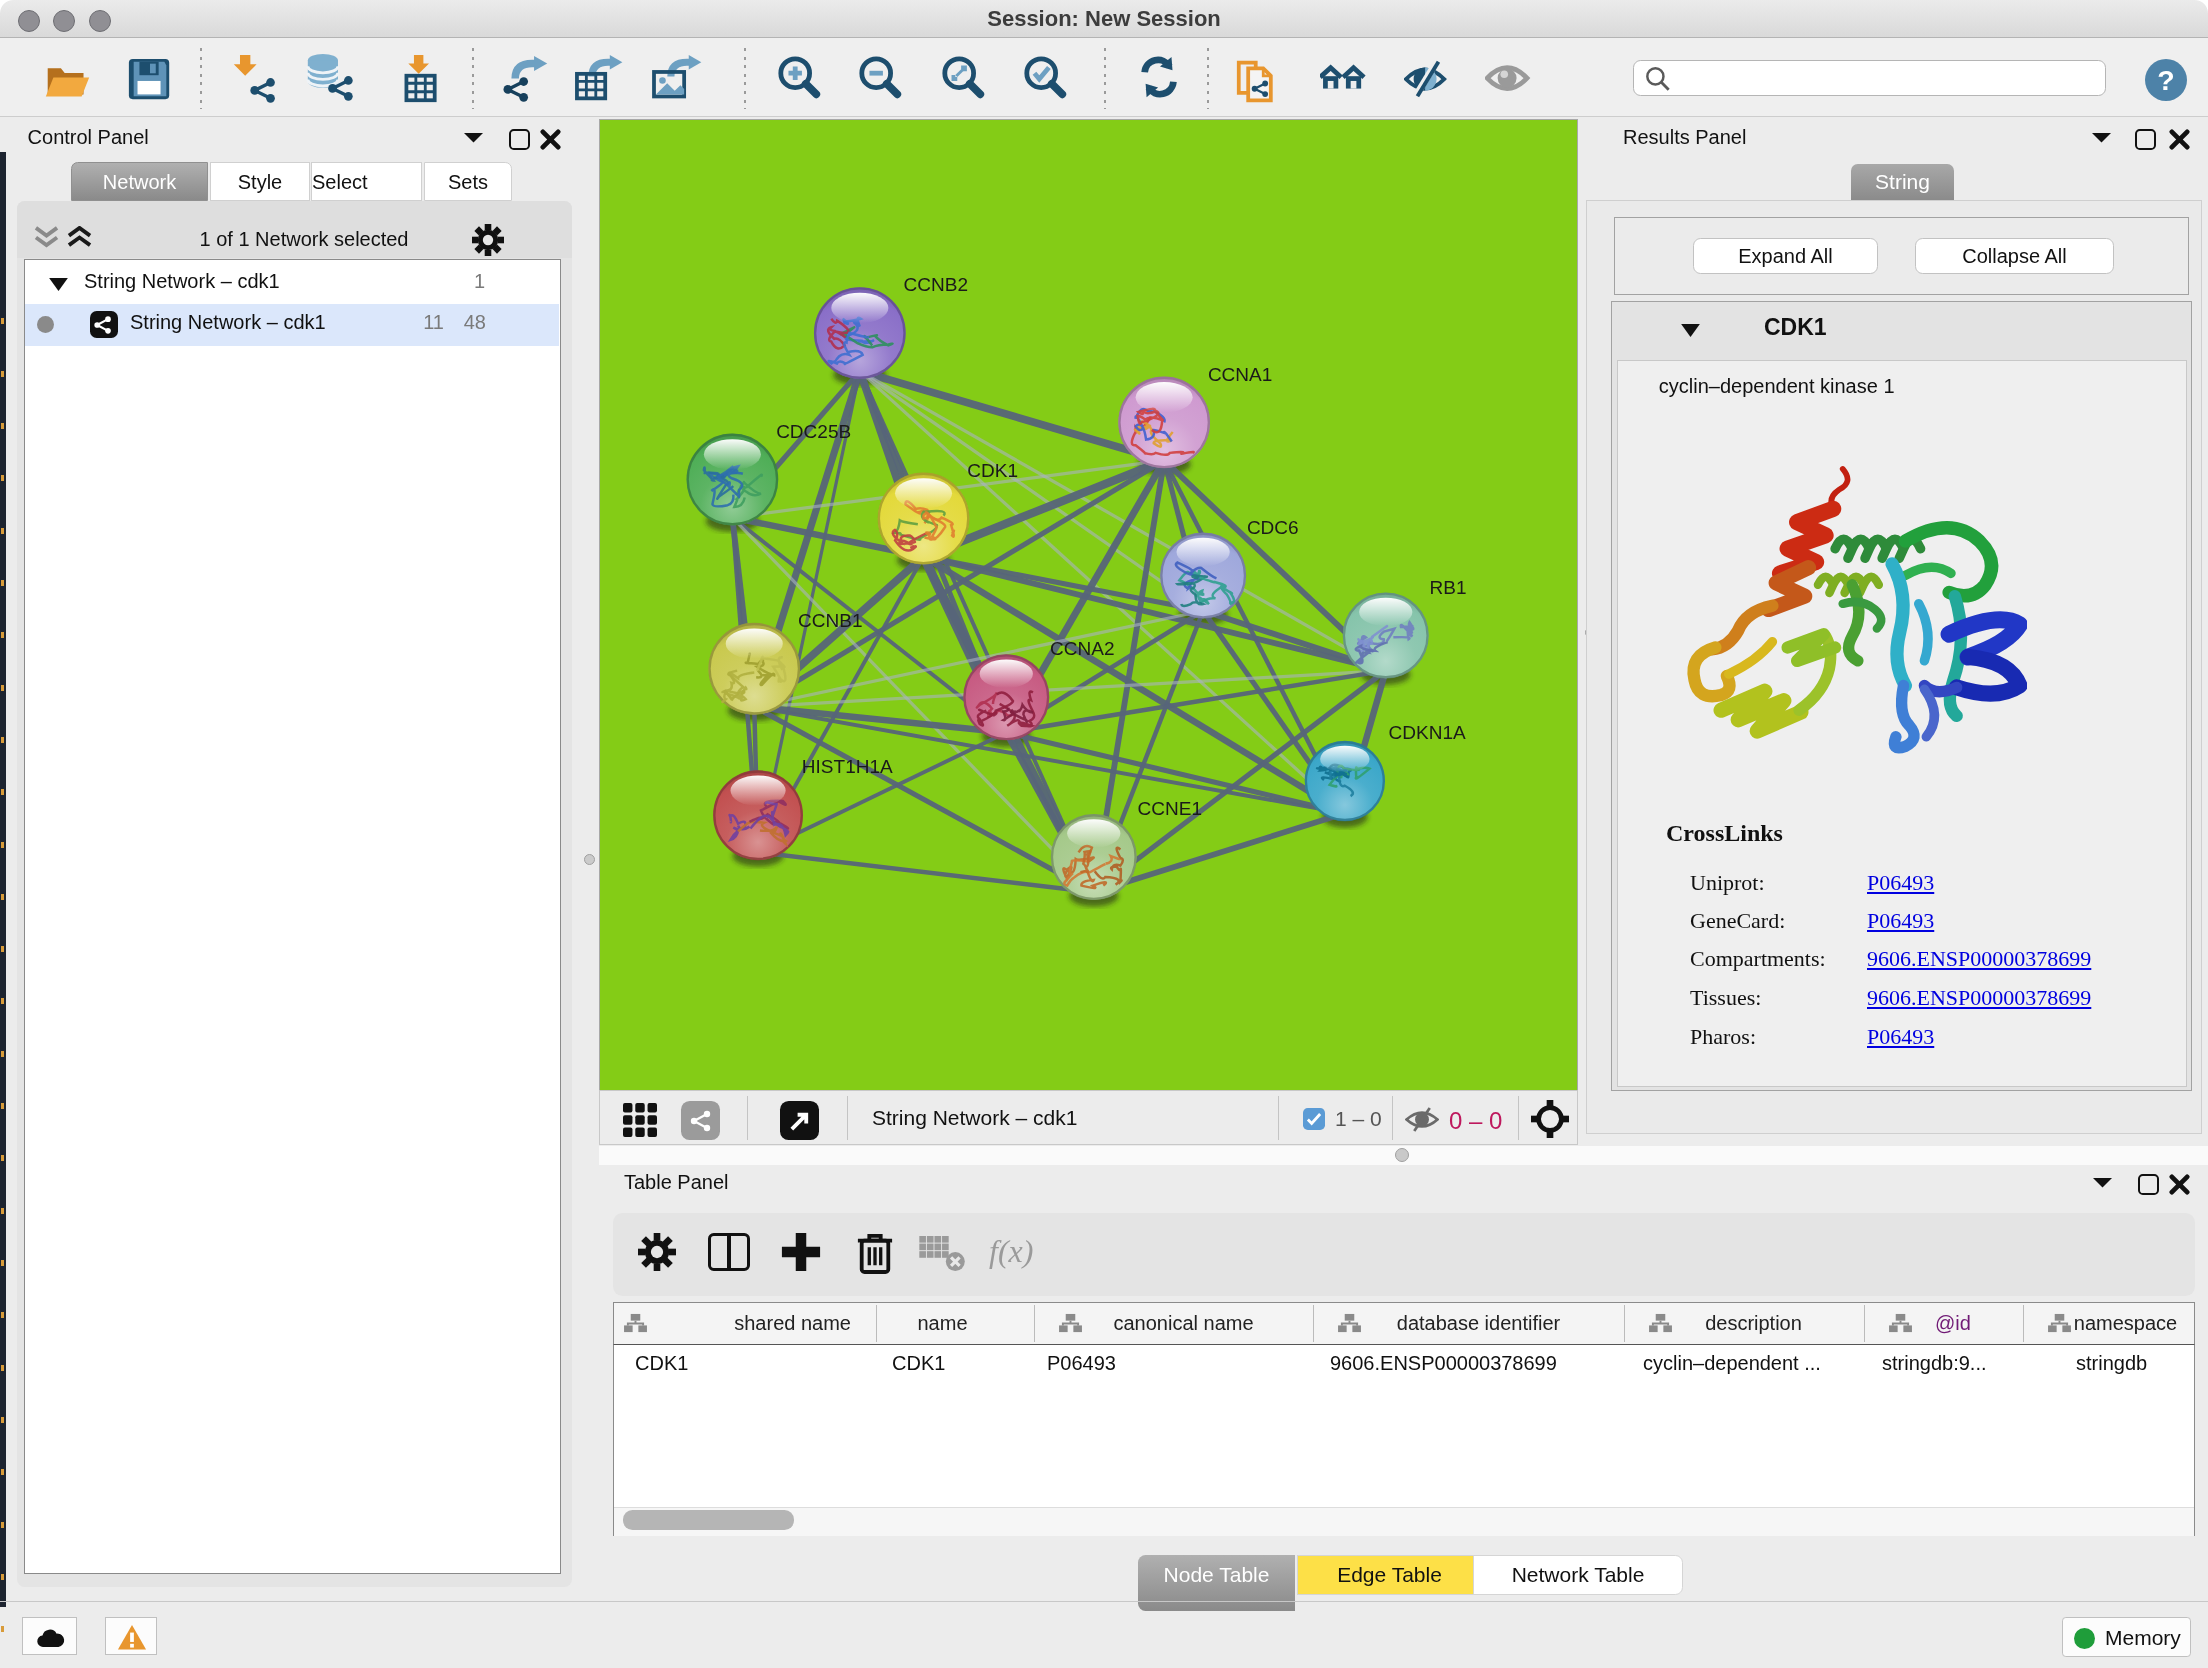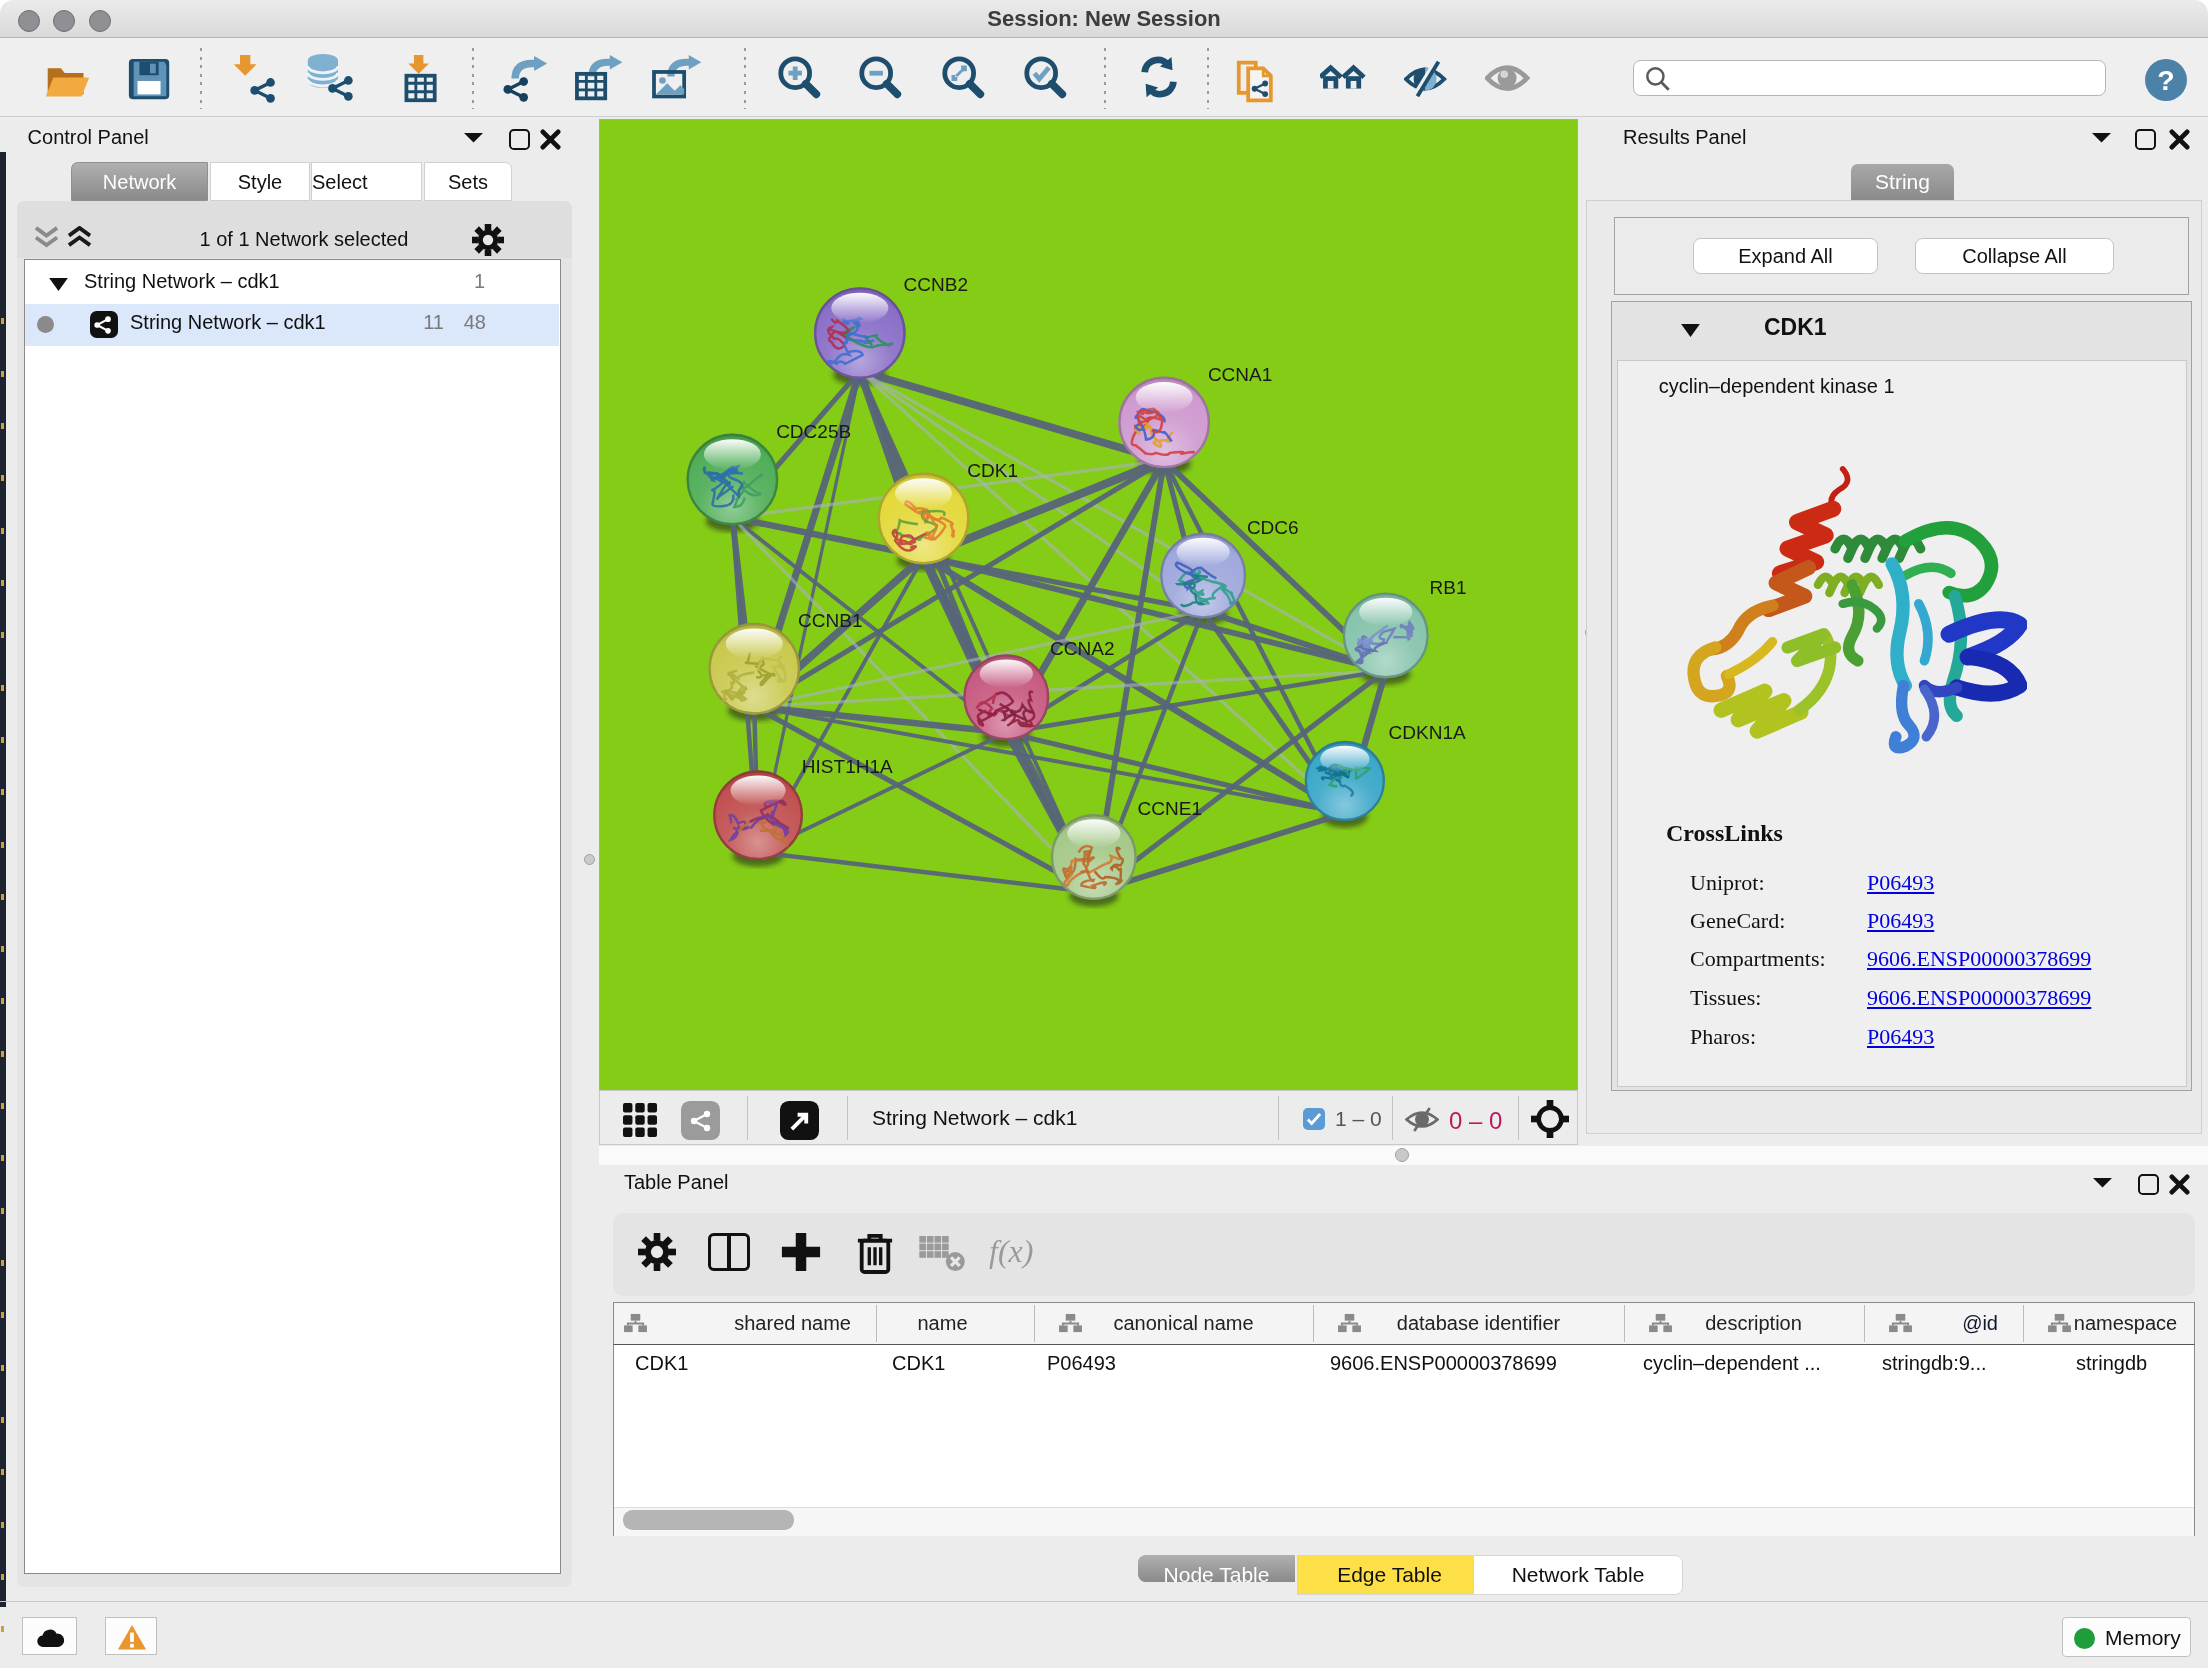--- a/index.html
+++ b/index.html
@@ -679,39 +679,39 @@
     <path d="M12 8 L12 11 M4 13 L4 11 L20 11 L20 13" stroke="#8a8a8a" stroke-width="2" fill="none"></path>
   </svg>
 <div class="abs" style="left:1668px;top:1312px;width:171px;text-align:center;font-size:20px;color:#222;white-space:nowrap;overflow:hidden">description</div>
 <div class="abs" style="left:1864px;top:1305px;width:1px;height:37px;background:#bbb"></div>
 <svg style="position:absolute;left:1889px;top:1313px" width="23" height="21" viewBox="0 0 24 22">
     <rect x="7" y="1" width="10" height="7" fill="#8a8a8a"></rect>
     <rect x="0" y="13" width="9" height="7" fill="#8a8a8a"></rect>
     <rect x="15" y="13" width="9" height="7" fill="#8a8a8a"></rect>
     <path d="M12 8 L12 11 M4 13 L4 11 L20 11 L20 13" stroke="#8a8a8a" stroke-width="2" fill="none"></path>
   </svg>
-<div class="abs" style="left:1908px;top:1312px;width:90px;text-align:right;font-size:20px;color:#0f172a;white-space:nowrap;overflow:hidden">@id</div>
+<div class="abs" style="left:1908px;top:1312px;width:90px;text-align:center;font-size:20px;color:#701a75;white-space:nowrap;overflow:hidden">@id</div>
 <div class="abs" style="left:2023px;top:1305px;width:1px;height:37px;background:#bbb"></div>
 <svg style="position:absolute;left:2048px;top:1313px" width="23" height="21" viewBox="0 0 24 22">
     <rect x="7" y="1" width="10" height="7" fill="#8a8a8a"></rect>
     <rect x="0" y="13" width="9" height="7" fill="#8a8a8a"></rect>
     <rect x="15" y="13" width="9" height="7" fill="#8a8a8a"></rect>
     <path d="M12 8 L12 11 M4 13 L4 11 L20 11 L20 13" stroke="#8a8a8a" stroke-width="2" fill="none"></path>
   </svg>
 <div class="abs" style="left:2067px;top:1312px;width:117px;text-align:center;font-size:20px;color:#222;white-space:nowrap;overflow:hidden">namespace</div>
 <div class="abs" style="left:635px;top:1352px;font-size:20px;color:#111;white-space:nowrap">CDK1</div>
 <div class="abs" style="left:892px;top:1352px;font-size:20px;color:#111;white-space:nowrap">CDK1</div>
 <div class="abs" style="left:1047px;top:1352px;font-size:20px;color:#111;white-space:nowrap">P06493</div>
 <div class="abs" style="left:1330px;top:1352px;font-size:20px;color:#111;white-space:nowrap">9606.ENSP00000378699</div>
 <div class="abs" style="left:1643px;top:1352px;font-size:20px;color:#111;white-space:nowrap">cyclin–dependent ...</div>
 <div class="abs" style="left:1882px;top:1352px;font-size:20px;color:#111;white-space:nowrap">stringdb:9...</div>
 <div class="abs" style="left:2076px;top:1352px;font-size:20px;color:#111;white-space:nowrap">stringdb</div>
 <div class="abs" style="left:614px;top:1507px;width:1580px;height:28.5px;background:#f6f6f6;border-top:1px solid #ddd"></div>
 <div class="abs" style="left:623px;top:1510px;width:171px;height:20px;background:#b5b5b5;border-radius:9.5px"></div>
-<div class="abs" style="left:1138px;top:1555px;width:157px;height:27px;background:linear-gradient(#b0b0b0,#8a8a8a);border-radius:7.6px 0 0 7.6px;color:#fff;font-size:21px;text-align:center;line-height:40px">Node Table</div>
+<div class="abs" style="left:1138px;top:1555px;width:157px;height:56px;background:linear-gradient(#b0b0b0,#8a8a8a);border-radius:7.6px 0 0 7.6px;color:#fff;font-size:21px;text-align:center;line-height:40px">Node Table</div>
 <div class="abs" style="left:1297px;top:1555px;width:185px;height:40px;background:#fde047;border:1px solid #d5d5d5;color:#111;font-size:21px;text-align:center;line-height:38px">Edge Table</div>
 <div class="abs" style="left:1473px;top:1555px;width:210px;height:40px;background:#fff;border:1px solid #d5d5d5;border-radius:0 7.6px 7.6px 0;color:#111;font-size:21px;text-align:center;line-height:38px">Network Table</div>
 <div class="abs" style="left:0;top:1601px;width:2208px;height:1px;background:#c8c8c8"></div>
 <div class="abs" style="left:22px;top:1617px;width:55px;height:38px;background:#fcfcfc;border:1px solid #c0c0c0">
 <svg class="abs" style="left:11.4px;top:7.6px" width="32" height="23" viewBox="0 0 34 24">
       <path d="M10 22 A6 6 0 0 1 9 10 A8 8 0 0 1 24 8 A6 6 0 0 1 26 22 Z" fill="#111"></path>
       <circle cx="25" cy="13" r="5" fill="#111"></circle>
     </svg>
   </div>
 <div class="abs" style="left:105px;top:1617px;width:52px;height:38px;background:#fcfcfc;border:1px solid #c0c0c0">

